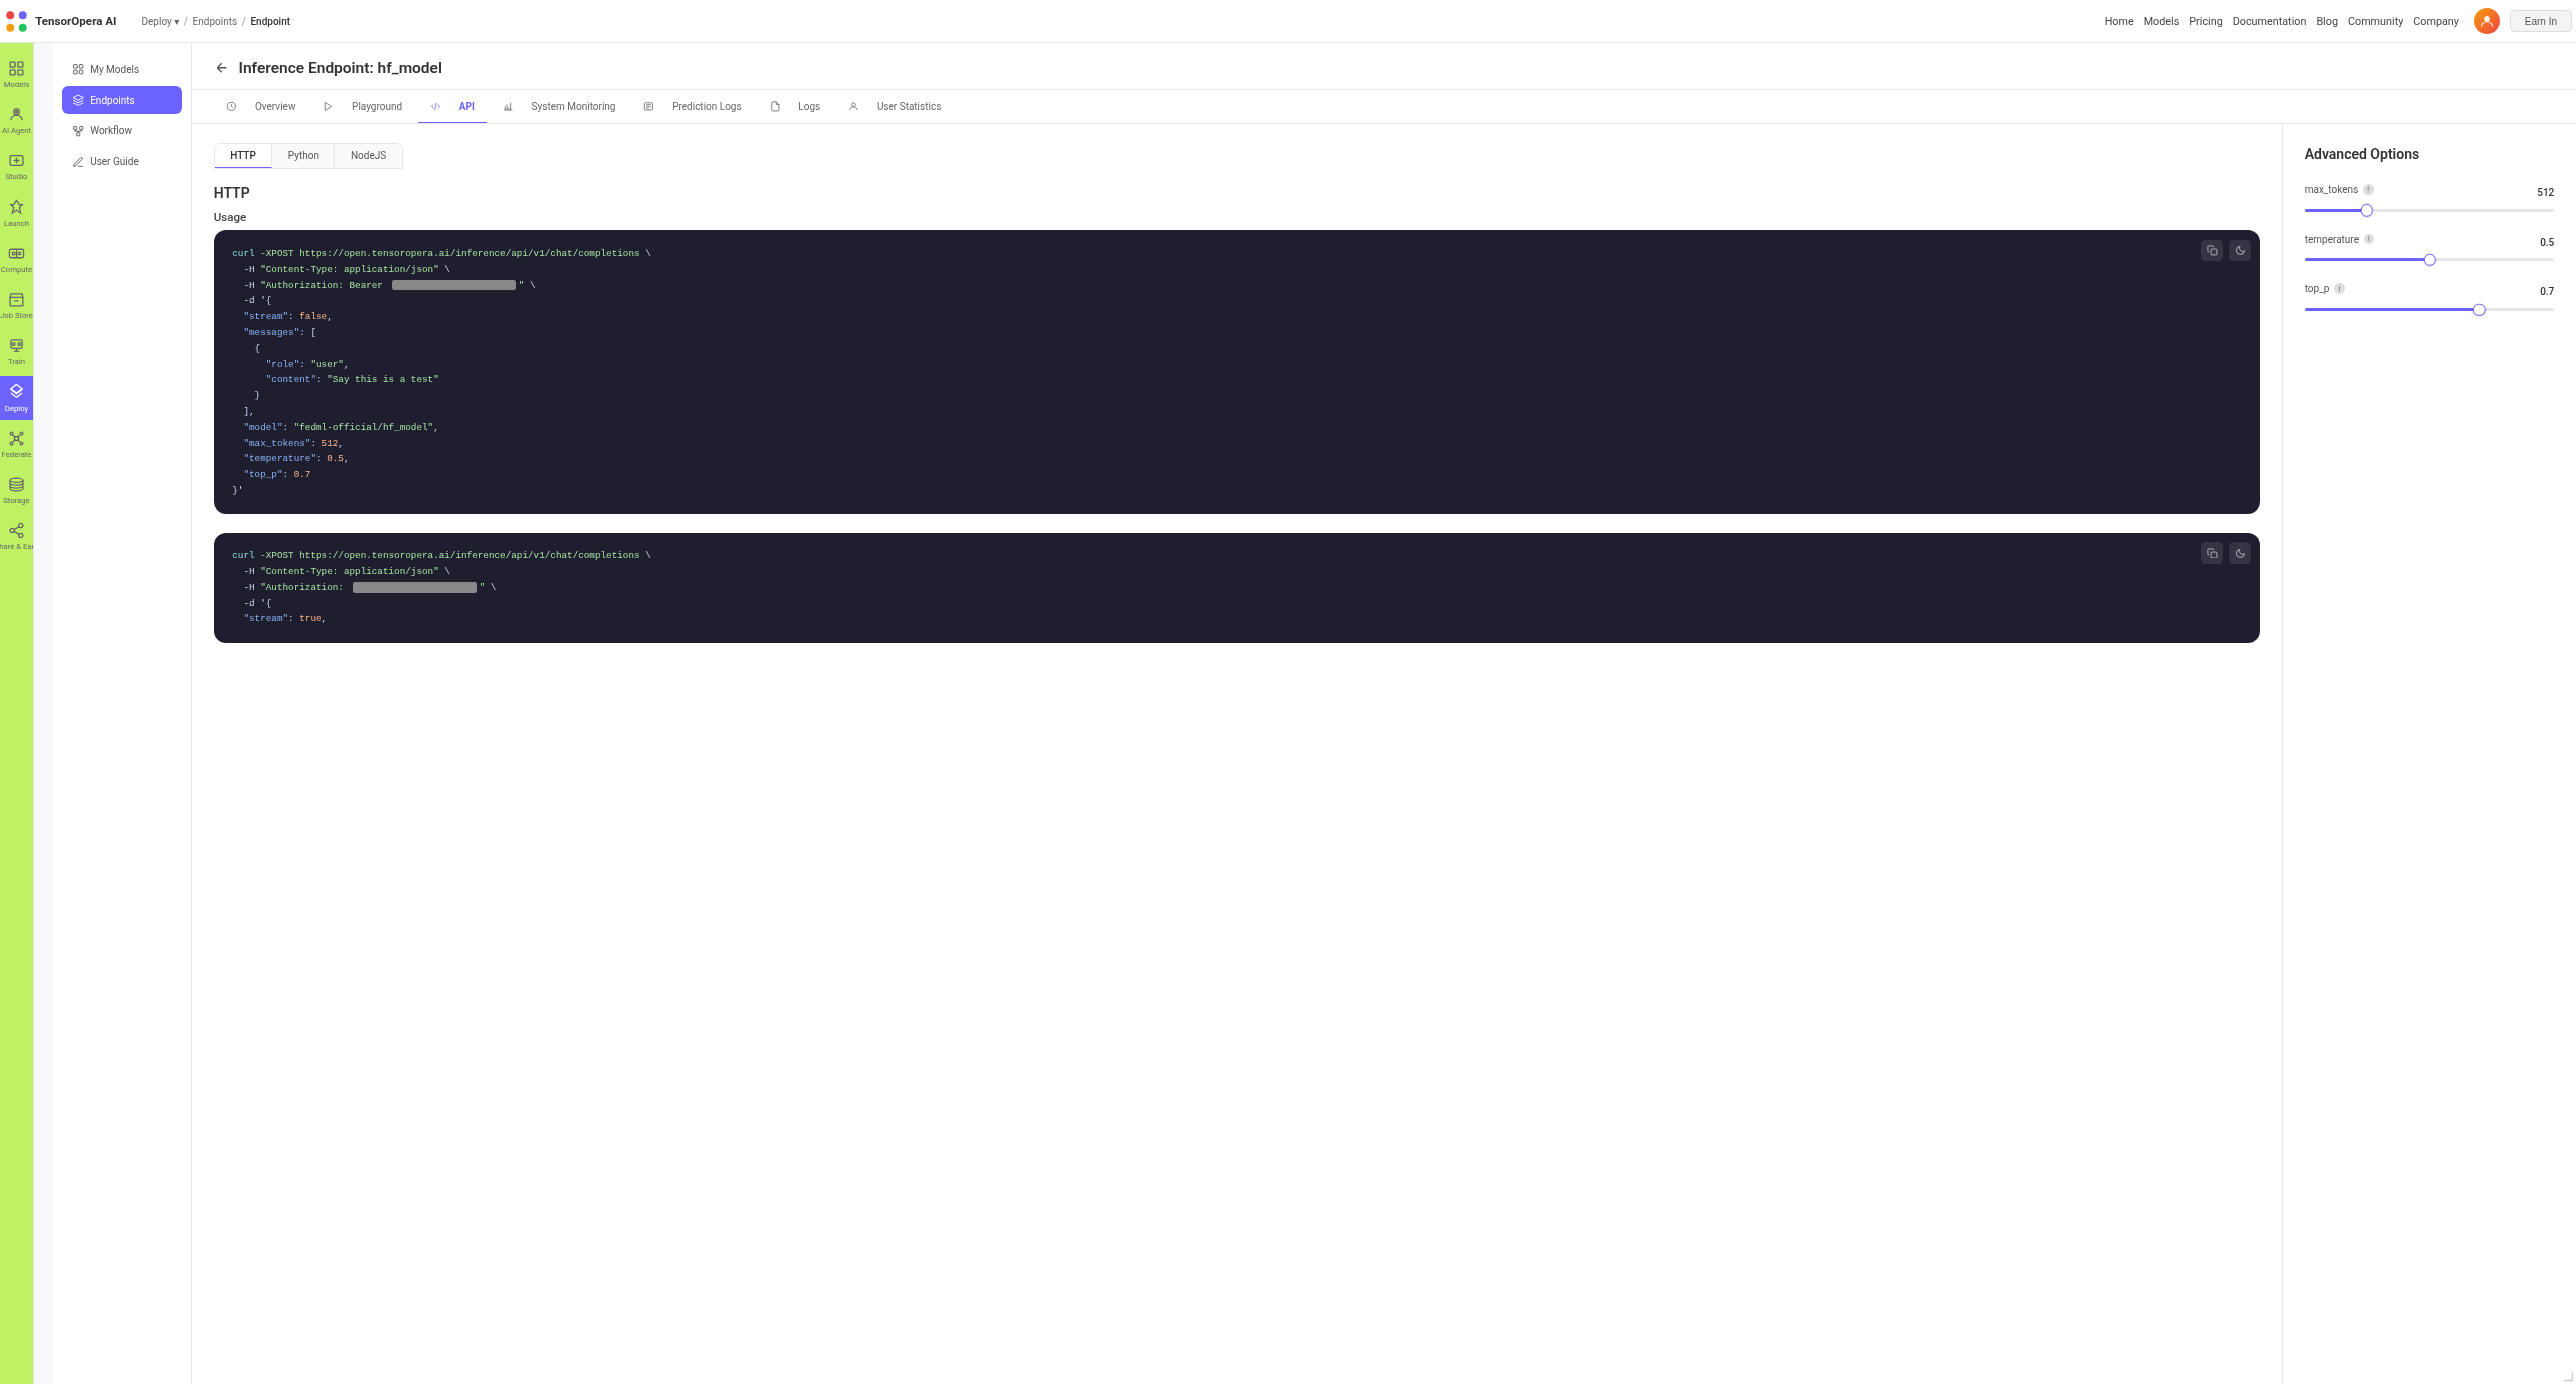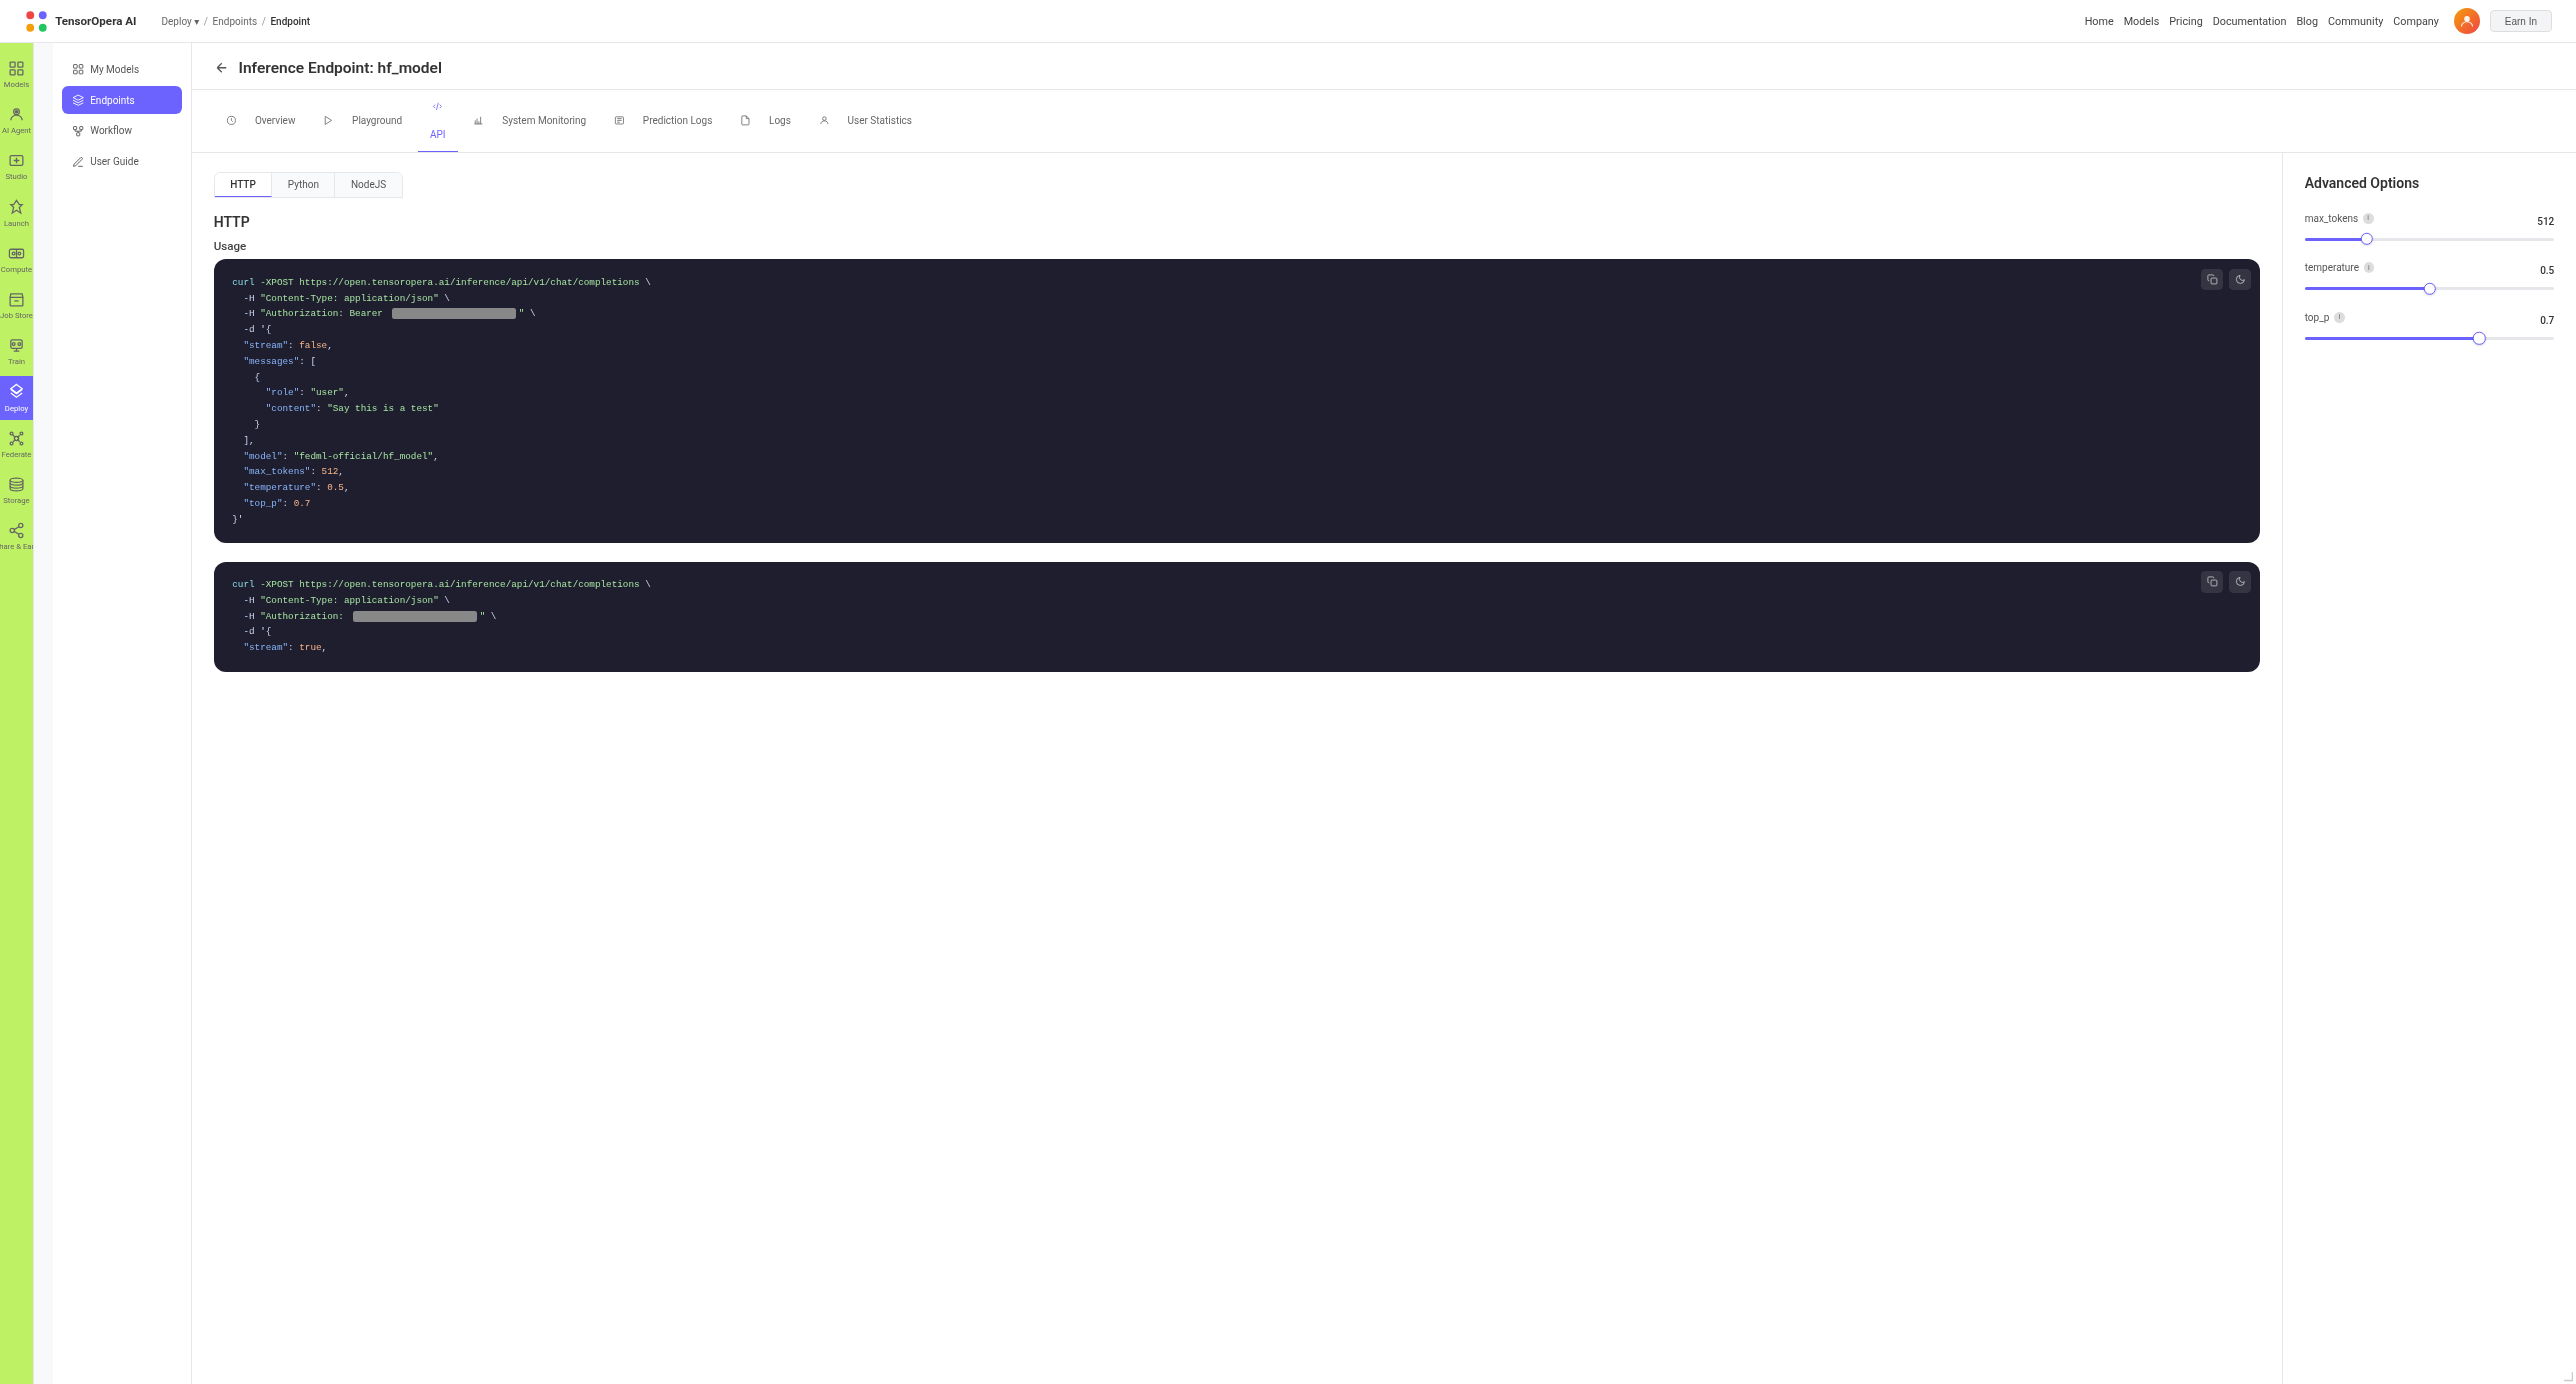--- a/index.html
+++ b/index.html
@@ -2,21 +2,21 @@
 <html style="font-size:12.4px"><head>
   <meta charset="utf-8">
   <style>
     * { box-sizing: border-box; margin: 0; padding: 0; }
     body { font-family: -apple-system, BlinkMacSystemFont, 'Segoe UI', Roboto, sans-serif; background: #f8f9fa; color: #333; font-size: 10.8px; }
 
     
     .top-nav {
       display: flex; align-items: center; height: 43px;
       background: #fff; border-bottom: 0.8px solid #e5e7eb;
-      padding: 0 24px; position: fixed; top: 0; left: 0; right: 0; z-index: 100;
+      padding: 0 4px; position: fixed; top: 0; left: 0; right: 0; z-index: 100;
     }
     .logo { display: flex; align-items: center; gap: 6.2px; font-weight: 700; font-size: 11.6px; color: #333; margin-right: 25px; }
     .logo-icon { width: 25px; height: 25px; }
     .breadcrumb { display: flex; align-items: center; gap: 4.6px; font-size: 10px; color: #666; }
     .breadcrumb a { color: #666; text-decoration: none; }
     .breadcrumb .sep { color: #999; }
     .breadcrumb .current { color: #333; font-weight: 500; }
     .nav-links { display: flex; align-items: center; gap: 10px; margin-left: auto; font-size: 10.8px; color: #444; }
     .nav-links span { cursor: pointer; }
     .user-avatar { width: 26px; height: 26px; border-radius: 50%; background: linear-gradient(135deg, #f59e0b, #ef4444); margin-left: 15.5px; display: flex; align-items: center; justify-content: center; cursor: pointer; }
@@ -74,21 +74,21 @@
     .tab-bar {
       display: flex; align-items: center; padding: 0 21.7px;
       border-bottom: 0.8px solid #e5e7eb; background: #fff;
       gap: 3.1px;
     }
     .tab {
       display: flex; align-items: center; gap: 18px; padding: 10.8px 12.4px;
       cursor: pointer; font-size: 10px; color: #666; border-bottom: 1.5px solid transparent;
       white-space: nowrap;
     }
-    .tab.active { color: #6c63ff; border-bottom-color: #6c63ff; font-weight: 400; flex-direction: column; }
+    .tab.active { color: #6c63ff; border-bottom-color: #6c63ff; font-weight: 700; }
     .tab svg { width: 10.8px; height: 10.8px; }
 
     
     .content-area {
       display: flex; flex: 1; overflow: hidden;
     }
 
     
     .api-panel {
       flex: 1; overflow-y: auto; padding: 18.6px 21.7px;

